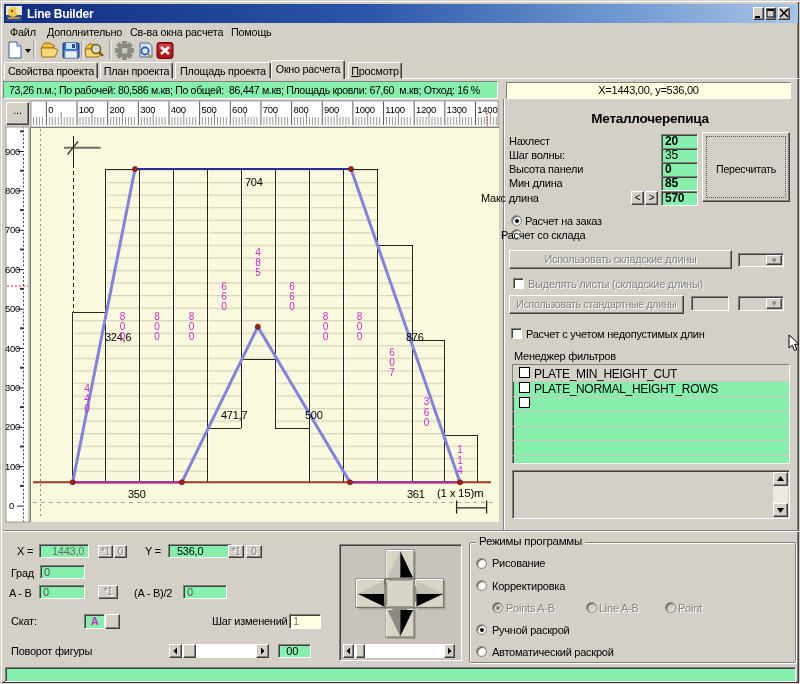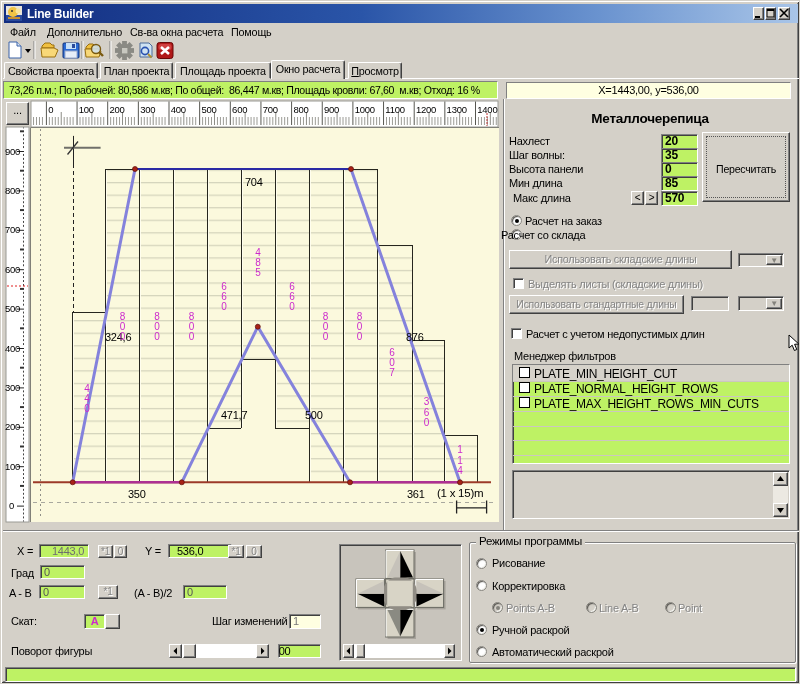--- a/index.html
+++ b/index.html
@@ -1,19 +1,19 @@
 <!DOCTYPE html>
 <html><head><meta charset="utf-8">
 <style>
 *{margin:0;padding:0;box-sizing:border-box}
 html,body{-webkit-font-smoothing:antialiased;letter-spacing:-0.25px;width:800px;height:684px;overflow:hidden;background:#d4d0c8;font-family:"Liberation Sans",sans-serif;font-size:11px;color:#000}
 .abs{position:absolute}
 #win{position:absolute;left:0;top:0;width:800px;height:684px;background:#d4d0c8;border:1px solid #d4d0c8;box-shadow:inset 1px 1px 0 #fff,inset -1px -1px 0 #404040,inset 2px 2px 0 #d4d0c8,inset -2px -2px 0 #808080}
 .btn{position:absolute;white-space:nowrap;background:#d4d0c8;border:1px solid;border-color:#fff #404040 #404040 #fff;box-shadow:inset -1px -1px 0 #808080,inset 1px 1px 0 #d4d0c8;text-align:center}
-.fld{position:absolute;background:#bef264;border:1px solid;border-color:#808080 #fff #fff #808080;box-shadow:inset 1px 1px 0 #404040}
+.fld{position:absolute;background:#86efac;border:1px solid;border-color:#808080 #fff #fff #808080;box-shadow:inset 1px 1px 0 #404040}
 .sunk{position:absolute;border:1px solid;border-color:#808080 #fff #fff #808080;box-shadow:inset 1px 1px 0 #404040}
 .dis{color:#848484;text-shadow:1px 1px 0 #fff}
 .lbl{position:absolute;white-space:nowrap}
 .radio{position:absolute;width:11px;height:11px;border-radius:50%;background:#fff;border:1px solid #86847e;box-shadow:inset 1px 1px 1px #55534e,inset -1px -1px 0 #f4f4f0}
 .radio.on::after{content:"";position:absolute;left:2.5px;top:2.5px;width:4px;height:4px;border-radius:50%;background:#000}
 .radio.disv::after{content:"";position:absolute;left:2.5px;top:2.5px;width:4px;height:4px;border-radius:50%;background:#84827c}
 .radio.gray{background:#d4d0c8}
 .chk{position:absolute;width:11px;height:11px;background:#fff;border:1px solid;border-color:#808080 #fff #fff #808080;box-shadow:inset 1px 1px 0 #404040}
 </style></head>
 <body>
@@ -254,23 +254,23 @@
 </g>
 </svg>
 
 <div class="abs" style="left:502px;top:98px;width:1px;height:432px;background:#808080"></div>
 <div class="abs" style="left:503px;top:98px;width:1px;height:432px;background:#fff"></div>
 <div class="lbl" style="left:504px;top:110px;width:290px;text-align:center;font-weight:bold;font-size:13.5px">Металлочерепица</div>
 <div class="lbl" style="left:508px;top:134px">Нахлест</div>
 <div class="lbl" style="left:508px;top:147.5px">Шаг волны:</div>
 <div class="lbl" style="left:508px;top:161.5px">Высота панели</div>
 <div class="lbl" style="left:508px;top:176px">Мин длина</div>
-<div class="lbl" style="left:512px;top:191px">Макс длина</div>
+<div class="lbl" style="left:480px;top:191px">Макс длина</div>
 <div class="fld" style="left:660px;top:133px;width:37px;height:15px;font-weight:bold;font-size:12px;padding-left:3px;line-height:12px">20</div>
-<div class="fld" style="left:660px;top:146.5px;width:37px;height:15px;font-weight:bold;font-size:12px;padding-left:3px;line-height:12px">35</div>
+<div class="fld" style="left:660px;top:146.5px;width:37px;height:15px;font-weight:normal;font-size:12px;padding-left:3px;line-height:12px">35</div>
 <div class="fld" style="left:660px;top:160.7px;width:37px;height:15px;font-weight:bold;font-size:12px;padding-left:3px;line-height:12px">0</div>
 <div class="fld" style="left:660px;top:175.3px;width:37px;height:15px;font-weight:bold;font-size:12px;padding-left:3px;line-height:12px">85</div>
 <div class="fld" style="left:660px;top:190px;width:37px;height:15px;font-weight:bold;font-size:12px;padding-left:3px;line-height:12px">570</div>
 <div class="btn" style="left:630px;top:190px;width:13px;height:14px;line-height:12px;font-size:10px">&lt;</div>
 <div class="btn" style="left:644px;top:190px;width:13px;height:14px;line-height:12px;font-size:10px">&gt;</div>
 <div class="btn" style="left:701px;top:131px;width:88px;height:70px">
       <div style="position:absolute;left:3px;top:3px;right:3px;bottom:3px;border:1px dotted #555"></div>
       <div style="position:absolute;left:0;right:0;top:30px;font-size:10.6px">Пересчитать</div>
     </div>
 <span class="radio on" style="left:510px;top:214px"></span>
@@ -297,21 +297,20 @@
 <div style="position:absolute;left:0;top:30.5px;width:100%;height:0;border-top:1px solid #cbc7bf"></div>
 <div style="position:absolute;left:0;top:45.5px;width:100%;height:0;border-top:1px solid #cbc7bf"></div>
 <div style="position:absolute;left:0;top:60.5px;width:100%;height:0;border-top:1px solid #cbc7bf"></div>
 <div style="position:absolute;left:0;top:74.8px;width:100%;height:0;border-top:1px solid #cbc7bf"></div>
 <div style="position:absolute;left:0;top:89.8px;width:100%;height:0;border-top:1px solid #cbc7bf"></div>
 <span class="chk" style="left:6px;top:2px;box-shadow:none;border:1.5px solid #000"></span>
       <div class="lbl" style="left:21px;top:2px;font-size:12px;letter-spacing:-0.3px">PLATE_MIN_HEIGHT_CUT</div>
 <span class="chk" style="left:6px;top:17px;box-shadow:none;border:1.5px solid #000"></span>
       <div class="lbl" style="left:21px;top:17px;font-size:12px;letter-spacing:-0.3px">PLATE_NORMAL_HEIGHT_ROWS</div>
 <span class="chk" style="left:6px;top:32px;box-shadow:none;border:1.5px solid #000"></span>
-      <div class="lbl" style="left:21px;top:32px;font-size:12px;letter-spacing:-0.3px">PLATE_MAX_HEIGHT_ROWS_MIN_CUTS</div>
 </div>
 <div class="sunk" style="left:511px;top:468.8px;width:278px;height:49px;background:#d4d0c8">
 <div class="btn" style="right:1px;top:1px;width:15px;height:14px"><svg width="13" height="12" viewBox="0 0 13 12">
           <path d="M6.5 3 L10 8 H3 Z" fill="#000"></path>
         </svg></div>
 <div class="btn" style="right:1px;bottom:1px;width:15px;height:14px"><svg width="13" height="12" viewBox="0 0 13 12">
           <path d="M6.5 9 L10 4 H3 Z" fill="#000"></path>
         </svg></div>
 <div style="position:absolute;right:1px;top:15px;width:15px;bottom:15px;background:#ece9e2"></div>
 </div>
@@ -344,21 +343,21 @@
 <div class="lbl" style="left:10px;top:644px">Поворот фигуры</div>
 <div class="abs" style="left:168px;top:642.7px;width:100px;height:14px;background:#fff">
 <div class="btn" style="left:0;top:0;width:13px;height:14px"><svg width="11" height="12" viewBox="0 0 11 12">
           <path d="M7 2.5 L3.5 6 L7 9.5 Z" fill="#000"></path>
         </svg></div>
 <div class="btn" style="left:14px;top:0;width:13px;height:14px"></div>
 <div class="btn" style="right:0;top:0;width:13px;height:14px"><svg width="11" height="12" viewBox="0 0 11 12">
           <path d="M4 2.5 L7.5 6 L4 9.5 Z" fill="#000"></path>
         </svg></div>
 </div>
-<div class="fld" style="left:276.7px;top:642.7px;width:43px;height:14px;text-align:left;padding-right:4px;line-height:12px">00</div>
+<div class="fld" style="left:276.7px;top:642.7px;width:33px;height:14px;text-align:center;padding-right:4px;line-height:12px">00</div>
 
 <div class="sunk" style="left:338px;top:543px;width:123px;height:117px;background:#c8c4bc"></div>
 <svg class="abs" style="left:352px;top:545px" width="94" height="94" viewBox="0 0 94 94">
 <g fill="#a8a49c">
         <rect x="34.6" y="6" width="28.4" height="28.4"></rect>
         <rect x="5" y="35" width="28.4" height="28.4"></rect>
         <rect x="64.2" y="35" width="28.4" height="28.4"></rect>
         <rect x="34.6" y="64.6" width="28.4" height="28.4"></rect>
         <rect x="34.6" y="35" width="28.4" height="28.4"></rect>
       </g>

